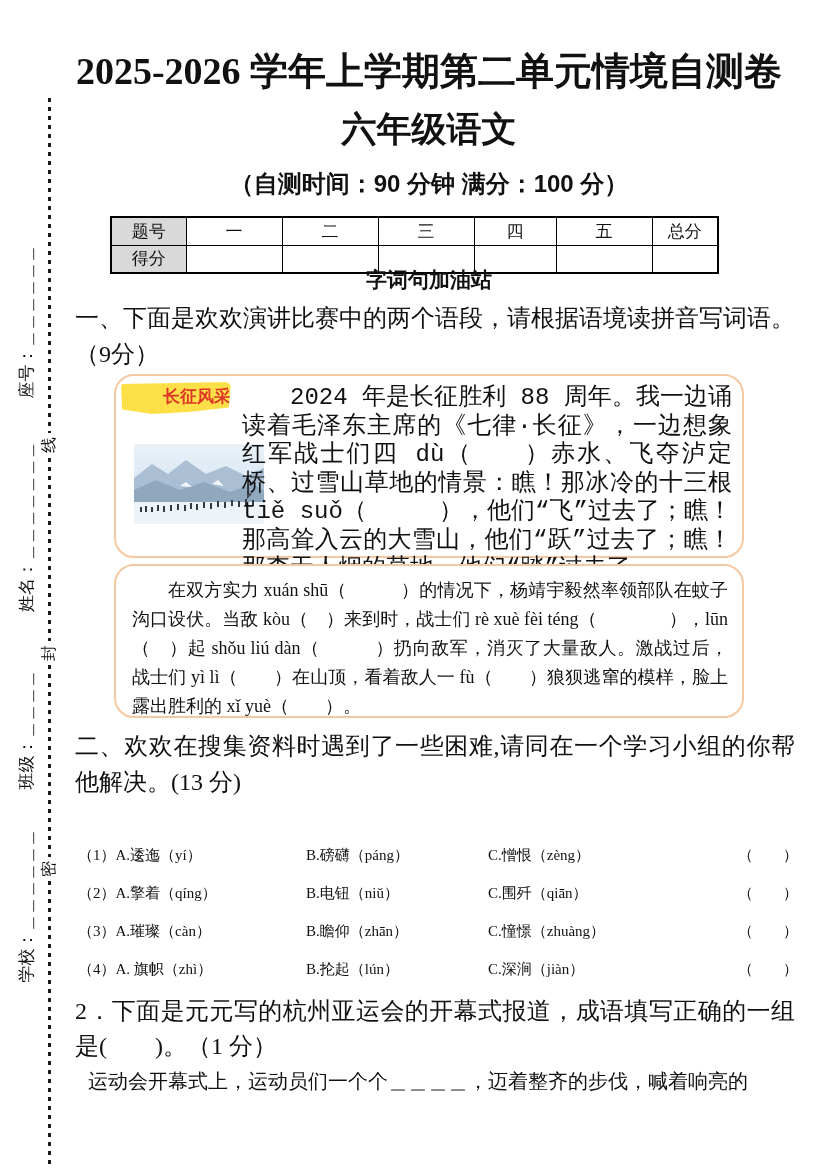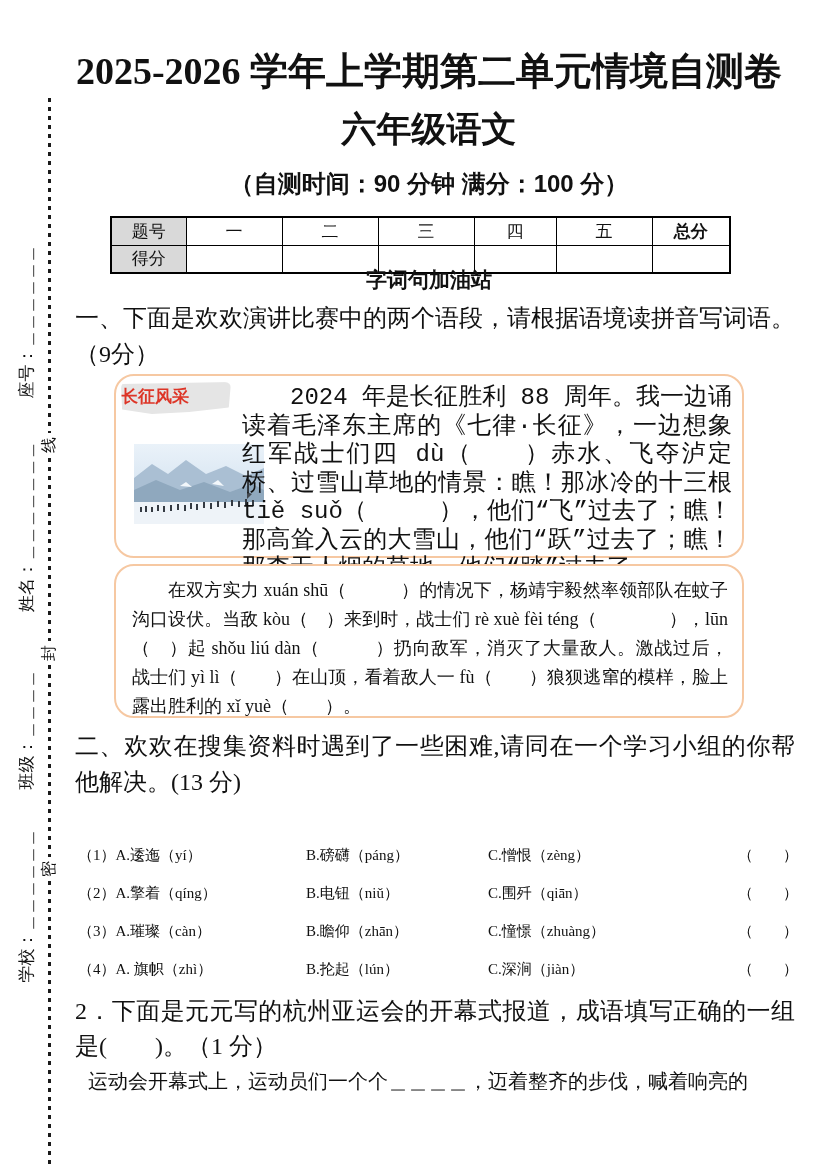--- a/index.html
+++ b/index.html
@@ -30,40 +30,40 @@
             font-size:24px; font-weight:bold; font-family:"Liberation Sans", sans-serif; }
   
   .score-table { position:absolute; left:110px; top:216px; border-collapse:collapse;
                  font-size:17px; }
   .score-table td { border:1px solid #000; height:28px; text-align:center; vertical-align:middle; }
   .score-table { border:2px solid #000; }
   .score-table td.rowhead { background:#d9d9d9; width:75px; }
   .score-table td.c1,.score-table td.c2,.score-table td.c3,.score-table td.c6 { width:96px; }
   .score-table td.c4 { width:82px; }
   .score-table td.c5 { width:96px; }
-  .score-table td.c6 { width:78px;font-weight:bold; }
+  .score-table td.c6 { width:66px; }
   
   .section-heading { position:absolute; left:55px; top:266px; width:748px; text-align:center;
             font-size:21px; font-weight:bold; font-family:"Liberation Sans", sans-serif; }
   .stem { position:absolute; left:75px; width:720px; font-size:24px; line-height:36px;
           text-align:justify; }
   .q1-stem { top:300px; }
   .q2-stem { top:728px; }
   .q2s1-stem { top:800px; line-height:34px; }
   .q2s2-stem { top:994px; line-height:35px; }
   .q2s2-body { position:absolute; left:88px; top:1064px; width:707px; font-size:20px;
                line-height:34px; }
   
   .pbox { position:absolute; left:114px; width:630px; border:2px solid #f6c8a2;
           border-radius:20px; background:#fff; }
   .pbox1 { top:374px; height:184px; }
   .pbox2 { top:564px; height:154px; }
   .ribbon {
     position:absolute; left:5px; top:6px; width:110px; height:32px; line-height:30px;
-    background:#e5e5e5; color:#dd3527; font-weight:bold; font-size:17px; text-align:left;
+    background:#fde047; color:#dd3527; font-weight:bold; font-size:17px; text-align:right;
     border-radius:6px 6px 14px 8px;
     clip-path:polygon(0 6%, 100% 0, 98% 80%, 62% 94%, 28% 100%, 1% 86%);
   }
   .photo { position:absolute; left:18px; top:68px; width:130px; height:80px; display:block; }
   .pbox1-text { position:absolute; left:126px; right:10px; top:8px; font-size:24px;
                 line-height:28.5px; text-indent:2em; text-align:justify;font-family:Liberation Mono, monospace; }
   .pbox2-text { position:absolute; left:16px; right:14px; top:10px; font-size:18px;
                 line-height:29px; text-indent:2em; text-align:justify; }
   
   .choice-rows { position:absolute; left:78px; top:836px; width:700px; font-size:15px; }

